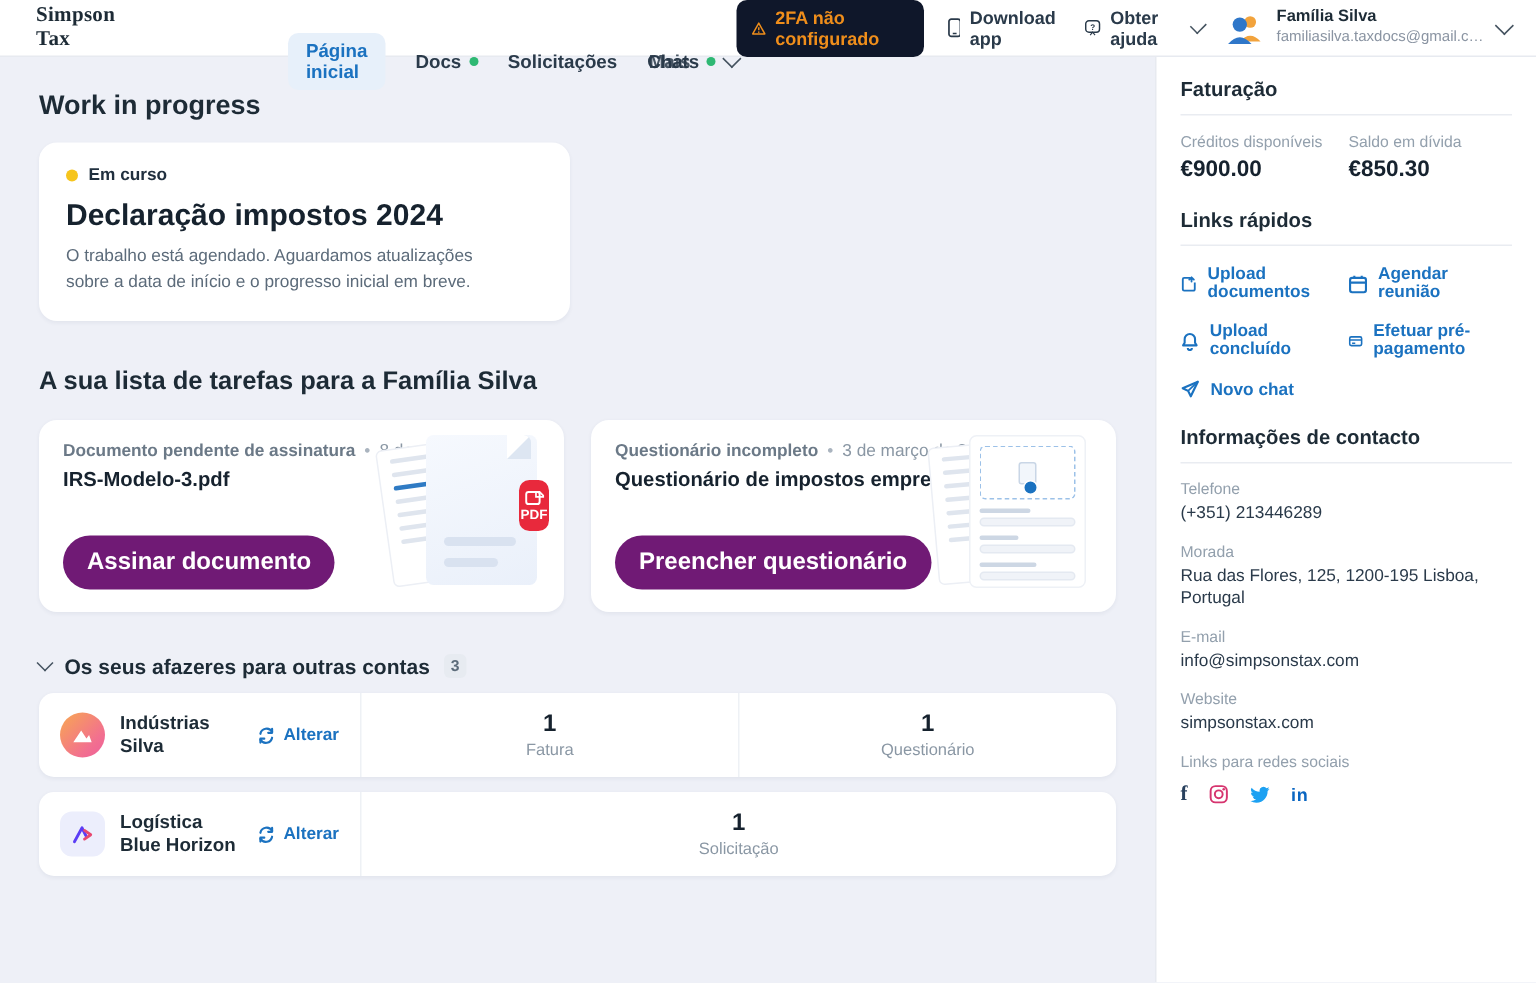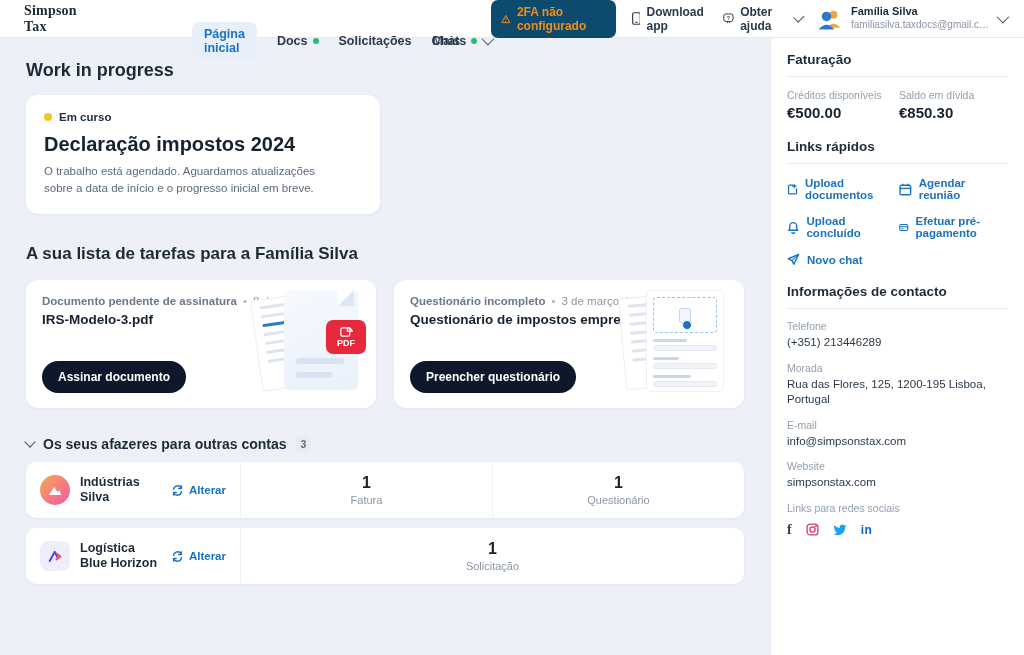--- a/index.html
+++ b/index.html
@@ -9,21 +9,21 @@
   
   .topbar { height:38px; background:#fff; border-bottom:1px solid #e7eaf0; display:flex; align-items:center; padding:0 18px 0 24px; }
   .logo { font-size:14px; font-weight:bold; color:#1d2b36; letter-spacing:.2px;font-family:Liberation Serif, serif; }
   .nav { display:flex; align-items:center; gap:20px; margin-left:100px;margin-top:44px; }
   .nav-item { font-size:12.5px; font-weight:bold; color:#2a3a4a; display:flex; align-items:center; gap:5px; cursor:pointer; }
   .nav-pill { background:#e7f0fa; color:#1b72c0; padding:5px 12px; border-radius:7px; }
   .gdot { width:6px; height:6px; border-radius:50%; background:#2eb873; display:inline-block; }
   .overlap-wrap { position:relative; display:inline-block; }
   .overlap-b { position:absolute; left:1px; top:0; opacity:.85; }
   .right-tools { margin-left:auto; display:flex; align-items:center; gap:16px; }
-  .badge-2fa { background:#0c4a6e; color:#ef8e1b; font-size:12px; font-weight:bold; padding:5px 10px; border-radius:7px; display:flex; align-items:center; gap:6px; }
+  .badge-2fa { background:#0f172a; color:#ef8e1b; font-size:12px; font-weight:bold; padding:5px 10px; border-radius:7px; display:flex; align-items:center; gap:6px; }
   .tool-item { display:flex; align-items:center; gap:6px; font-size:12px; font-weight:bold; color:#2a3a4a; cursor:pointer; }
   .user-chip { display:flex; align-items:center; gap:8px; cursor:pointer; }
   .user-meta { line-height:1.25; }
   .user-name { font-size:11px; font-weight:bold; color:#1d2b36; }
   .user-email { font-size:10px; color:#8a94a2; }
   .chev { width:9px; height:9px; border-right:1.6px solid #44525f; border-bottom:1.6px solid #44525f; transform:rotate(45deg) translateY(-2px); display:inline-block; }
 
   
   .wrap { display:flex; height:617px; }
   .main { flex:1; padding:22px 26px; }
@@ -39,31 +39,31 @@
   .wip-desc { font-size:11.5px; color:#5c6b7a; margin-top:7px; line-height:1.45; width:300px; }
 
   
   .h2 { font-size:17px; font-weight:bold; color:#1d2b36; margin-top:30px; }
   .task-row { display:flex; gap:18px; margin-top:16px; }
   .task-card { width:350px; height:128px; padding:15px 16px; position:relative; }
   .task-meta { font-size:11.5px; color:#6b7987; font-weight:bold; display:flex; align-items:center; gap:6px; }
   .task-date { color:#8a97a4; font-weight:normal; }
   .task-date::before { content:"•"; margin-right:6px; color:#aab4bf; }
   .task-name { font-size:13.5px; font-weight:bold; color:#16222e; margin-top:5px; }
-  .btn { position:absolute; left:16px; bottom:15px; background:#0f172a; color:#fff; border:none; border-radius:18px; font-size:12px; font-weight:bold; padding:9px 16px; cursor:pointer; font-family:inherit; }
+  .btn { position:absolute; left:16px; bottom:15px; background:#701a75; color:#fff; border:none; border-radius:18px; font-size:16px; font-weight:bold; padding:9px 16px; cursor:pointer; font-family:inherit; }
 
   
   .illus { position:absolute; top:10px; right:14px; width:108px; height:104px; }
   .page-back { position:absolute; left:2px; top:6px; width:62px; height:92px; background:#fff; border:1px solid #eceff5; border-radius:4px; transform:rotate(-8deg); }
   .page-back .ln { height:3px; background:#dfe5ee; border-radius:2px; margin:6px 8px 0; }
   .page-back .ln.blue { background:#2f7bc4; width:26px; margin-left:8px; }
   .page-front { position:absolute; right:4px; top:0; width:74px; height:100px; background:linear-gradient(160deg,#f6f9fe,#eaf0fa); border-radius:5px; }
   .fold { position:absolute; right:4px; top:0; width:0; height:0; border-left:16px solid #fff; border-bottom:16px solid #dde6f2; border-radius:0 5px 0 0; }
   .page-front .bln { position:absolute; left:12px; height:6px; background:#d9e2f0; border-radius:3px; }
-  .pdf-badge { position:absolute; right:-4px; top:30px; background:#e8293c; color:#fff; border-radius:7px; width:40px; height:34px; display:flex; flex-direction:column; align-items:center; justify-content:center; font-size:9px; font-weight:bold; line-height:1; gap:2px; }
+  .pdf-badge { position:absolute; right:-4px; top:30px; background:#e8293c; color:#fff; border-radius:7px; width:20px; height:34px; display:flex; flex-direction:column; align-items:center; justify-content:center; font-size:9px; font-weight:bold; line-height:1; gap:2px; }
   .form-front { position:absolute; right:6px; top:0; width:78px; height:102px; background:#fff; border:1px solid #eef1f6; border-radius:5px; padding:6px; }
   .dashbox { border:1.5px dashed #9cc1e8; border-radius:4px; height:36px; display:flex; align-items:center; justify-content:center; position:relative; }
   .mini-doc { width:12px; height:15px; background:#f2f6fb; border:1px solid #c9d6e6; border-radius:2px; position:relative; }
   .mini-badge { position:absolute; width:10px; height:10px; background:#1b72c0; border-radius:50%; right:24px; bottom:2px; border:1.5px solid #fff; }
   .frow-l { height:3px; background:#cdd7e4; border-radius:2px; margin-top:6px; width:34px; }
   .frow-b { height:6px; background:#f0f3f8; border:1px solid #e4e9f1; border-radius:3px; margin-top:3px; }
 
   
   .sec-head { display:flex; align-items:center; gap:9px; margin-top:28px; }
   .sec-chev { width:8px; height:8px; border-right:1.8px solid #44525f; border-bottom:1.8px solid #44525f; transform:rotate(45deg); margin-top:-4px; cursor:pointer; }
@@ -308,21 +308,21 @@
       </div>
     </section>
   </main>
 
   <aside class="sidebar">
     <div class="sb-block">
       <div class="sb-title">Faturação</div>
       <div class="bill-cols">
         <div class="bill-col">
           <div class="sb-label">Créditos disponíveis</div>
-          <div class="bill-val">€500.00</div>
+          <div class="bill-val">€900.00</div>
         </div>
         <div class="bill-col">
           <div class="sb-label">Saldo em dívida</div>
           <div class="bill-val">€850.30</div>
         </div>
       </div>
     </div>
 
     <div class="sb-block">
       <div class="sb-title">Links rápidos</div>

